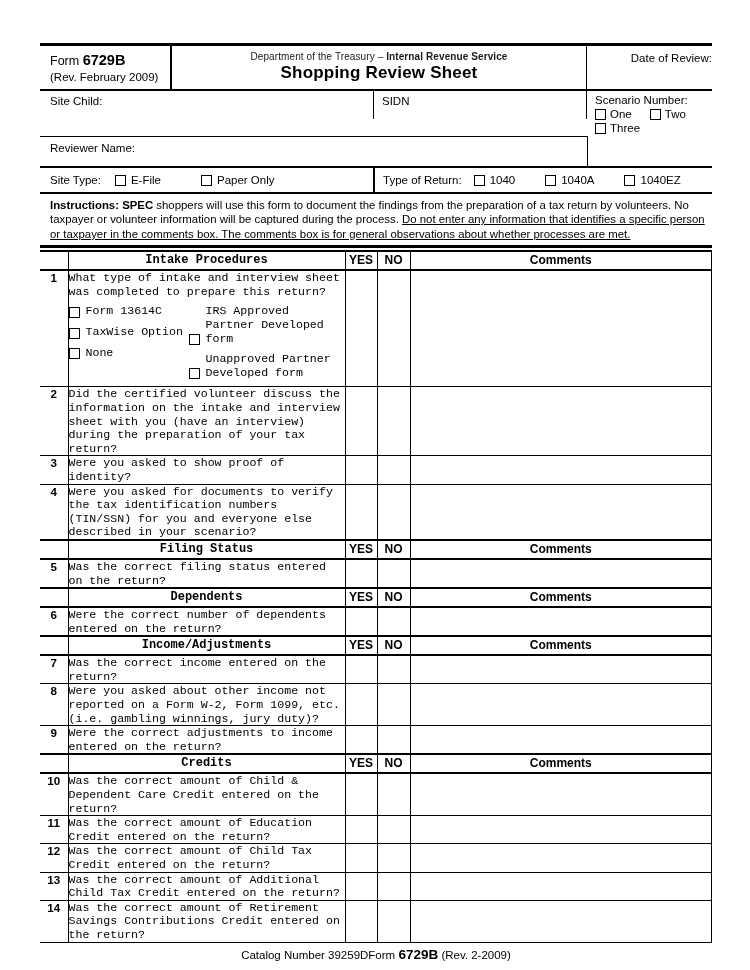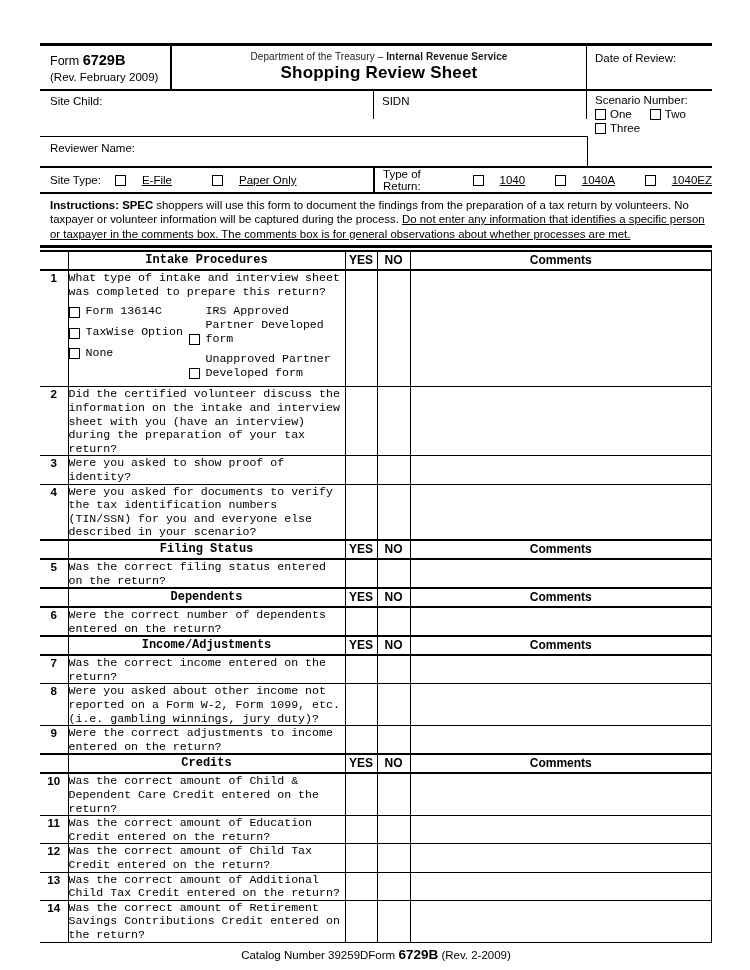--- a/index.html
+++ b/index.html
@@ -54,20 +54,21 @@
   }
   .t-dept { font-size: 10px; letter-spacing: .1px; color: #1a1a1a; }
   .t-dept b { font-weight: bold; }
   .t-main { font-size: 17px; font-weight: bold; margin-top: 1px; letter-spacing: .2px; }
 
   .cell-dor {
     width: 125px;
     padding: 6px 0 10px 8px;
     font-size: 11.5px;
     box-sizing: border-box;
+    text-align: right;
   }
 
   .row2 { display: flex; border-top: 2px solid #000; }
   .c-sitename {
     width: 334px;
     border-right: 1px solid #000;
     box-sizing: border-box;
     padding: 4px 0 4px 10px;
     font-size: 11.5px;
     height: 28px;
@@ -119,21 +120,21 @@
   .sitetype {
     display: flex;
     border-top: 2px solid #000;
     border-bottom: 2px solid #000;
     height: 24px;
     align-items: center;
     font-size: 11.5px;
   }
   .st-left { width: 333px; display: flex; align-items: center; padding-left: 10px; box-sizing: border-box; text-align: right; }
   .st-right { flex: 1; display: flex; align-items: center; padding-left: 8px; border-left: 2px solid #000; box-sizing: border-box; height: 24px; }
-  .opt { display: inline-flex; align-items: center; gap: 16px; text-decoration: underline; }
+  .opt { display: inline-flex; align-items: center; gap: 5px; }
 
   
   .instr {
     border-bottom: 3px solid #000;
     padding: 4px 6px 4px 10px;
     font-size: 11.4px;
     line-height: 14.4px;
     text-align: left;
   }
   .instr b { font-weight: bold; }

